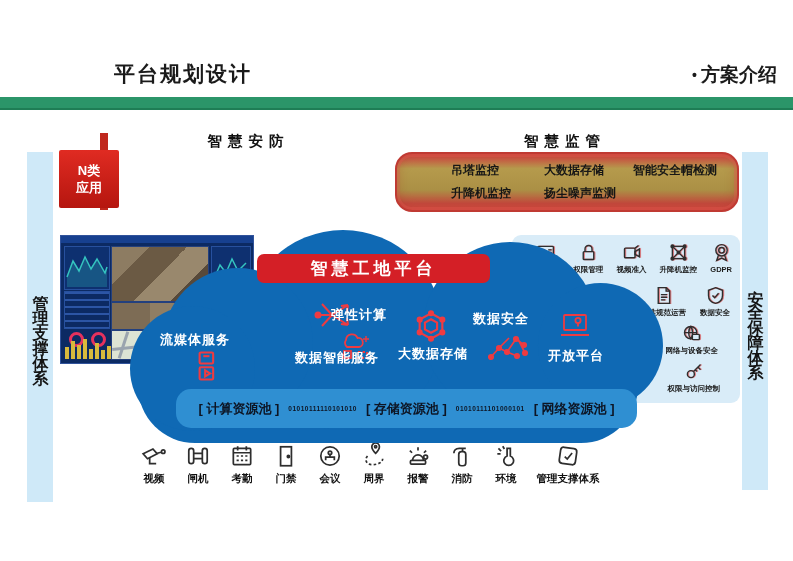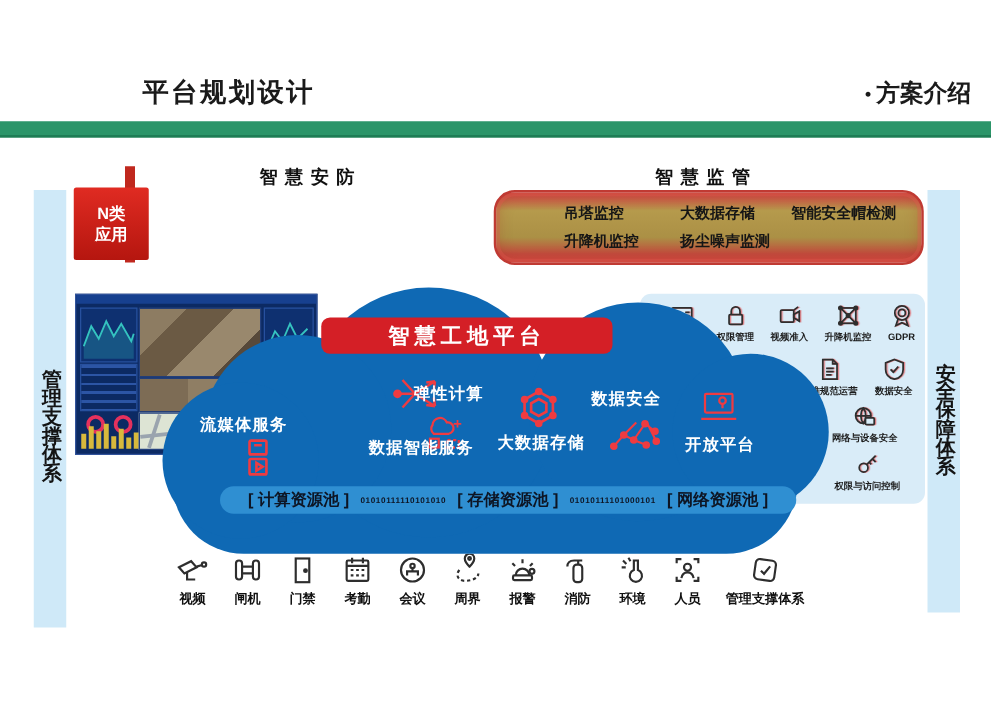--- a/index.html
+++ b/index.html
@@ -49,21 +49,21 @@
   .dc-row3{position:absolute;right:22px;top:88px;}
   .dc-row4{position:absolute;right:20px;top:126px;}
   
   .cloud{position:absolute;left:108px;top:228px;width:556px;height:225px;z-index:2;}
   .cloud .c{position:absolute;background:#0f69b4;border-radius:50%;}
   .cloud .cbase{position:absolute;background:#0f69b4;border-radius:57px;}
   .cloud-title{position:absolute;left:257px;top:254px;width:233px;height:29px;background:#d41f26;border-radius:7px;z-index:3;
                color:#fff;font-size:17px;font-weight:bold;letter-spacing:4px;display:flex;align-items:center;justify-content:center;}
   .svc-label{position:absolute;z-index:3;color:#fff;font-size:13px;font-weight:bold;letter-spacing:1px;white-space:nowrap;}
   .svc-icon{position:absolute;z-index:3;color:#ef3b41;}
-  .pool-bar{position:absolute;left:176px;top:389px;width:461px;height:22px;background:#2f8fd2;border-radius:15px;z-index:3;
+  .pool-bar{position:absolute;left:176px;top:389px;width:461px;height:39px;background:#2f8fd2;border-radius:15px;z-index:3;
             display:flex;align-items:center;justify-content:center;gap:9px;}
   .pool-label{font-size:13px;font-weight:bold;color:#0d1524;white-space:nowrap;}
   .pool-bin{font-size:6.5px;font-weight:bold;color:#0d1524;letter-spacing:.5px;}
   
   .dev-row{position:absolute;left:132px;top:443px;display:flex;z-index:1;}
   .dev{width:44px;display:flex;flex-direction:column;align-items:center;gap:3px;}
   .dev.wide{width:80px;}
   .dev .lbl{font-size:10.5px;font-weight:bold;color:#101010;white-space:nowrap;}
   .dev svg{color:#2e2e2e;}
   svg{display:block;}
@@ -339,34 +339,34 @@
             <rect x="3.5" y="5" width="4.5" height="14" rx="2.2"></rect>
             <rect x="16" y="5" width="4.5" height="14" rx="2.2"></rect>
             <path d="M8 9.5h8M8 14.5h8"></path>
           </svg>
         </span>
       <span class="lbl">闸机</span>
     </div>
     <div class="dev">
       <span>
           <svg width="26" height="26" viewBox="0 0 24 24" fill="none" stroke="currentColor" stroke-width="1.6">
+            <rect x="4" y="5" width="16" height="15" rx="1"></rect>
+            <path d="M4 9h16M8 3v4M16 3v4M7 12h2M11 12h2M15 12h2M7 16h2M11 16h2M15 16h2"></path>
+          </svg>
+        </span>
+      <span class="lbl">考勤</span>
+    </div>
+    <div class="dev">
+      <span>
+          <svg width="26" height="26" viewBox="0 0 24 24" fill="none" stroke="currentColor" stroke-width="1.6">
             <rect x="7" y="3.5" width="10" height="17.5"></rect>
             <circle cx="14.2" cy="12.5" r="1" fill="currentColor"></circle>
           </svg>
         </span>
       <span class="lbl">门禁</span>
-    </div>
-    <div class="dev">
-      <span>
-          <svg width="26" height="26" viewBox="0 0 24 24" fill="none" stroke="currentColor" stroke-width="1.6">
-            <rect x="4" y="5" width="16" height="15" rx="1"></rect>
-            <path d="M4 9h16M8 3v4M16 3v4M7 12h2M11 12h2M15 12h2M7 16h2M11 16h2M15 16h2"></path>
-          </svg>
-        </span>
-      <span class="lbl">考勤</span>
     </div>
     <div class="dev">
       <span>
           <svg width="26" height="26" viewBox="0 0 24 24" fill="none" stroke="currentColor" stroke-width="1.6">
             <circle cx="12" cy="12" r="8.5"></circle>
             <circle cx="12" cy="9" r="1.6"></circle>
             <path d="M8 16v-3h8v3M12 11v2"></path>
           </svg>
         </span>
       <span class="lbl">会议</span>
@@ -403,30 +403,20 @@
     </div>
     <div class="dev">
       <span>
           <svg width="26" height="26" viewBox="0 0 24 24" fill="none" stroke="currentColor" stroke-width="1.6">
             <path d="M14 4v7a4.5 4.5 0 1 1-3 0V4z" transform="translate(2,1)"></path>
             <path d="M5 5l2.5 2.5M4 10h3M9 3l1.5 2.5"></path>
           </svg>
         </span>
       <span class="lbl">环境</span>
     </div>
-    <div class="dev">
-      <span>
-          <svg width="26" height="26" viewBox="0 0 24 24" fill="none" stroke="currentColor" stroke-width="1.6">
-            <path d="M4 7V4h3.5M20 7V4h-3.5M4 17v3h3.5M20 17v3h-3.5"></path>
-            <circle cx="12" cy="10" r="2.6"></circle>
-            <path d="M7.5 18c.5-3 2.2-4.3 4.5-4.3s4 1.3 4.5 4.3"></path>
-          </svg>
-        </span>
-      <span class="lbl">人员</span>
-    </div>
     <div class="dev wide">
       <span>
           <svg width="26" height="26" viewBox="0 0 24 24" fill="none" stroke="currentColor" stroke-width="1.6">
             <rect x="4.5" y="4.5" width="15" height="15" rx="3" transform="rotate(8 12 12)"></rect>
             <path d="M9 12.5l2.3 2.3 4.5-5.5"></path>
           </svg>
         </span>
       <span class="lbl">管理支撑体系</span>
     </div>
   </div>

